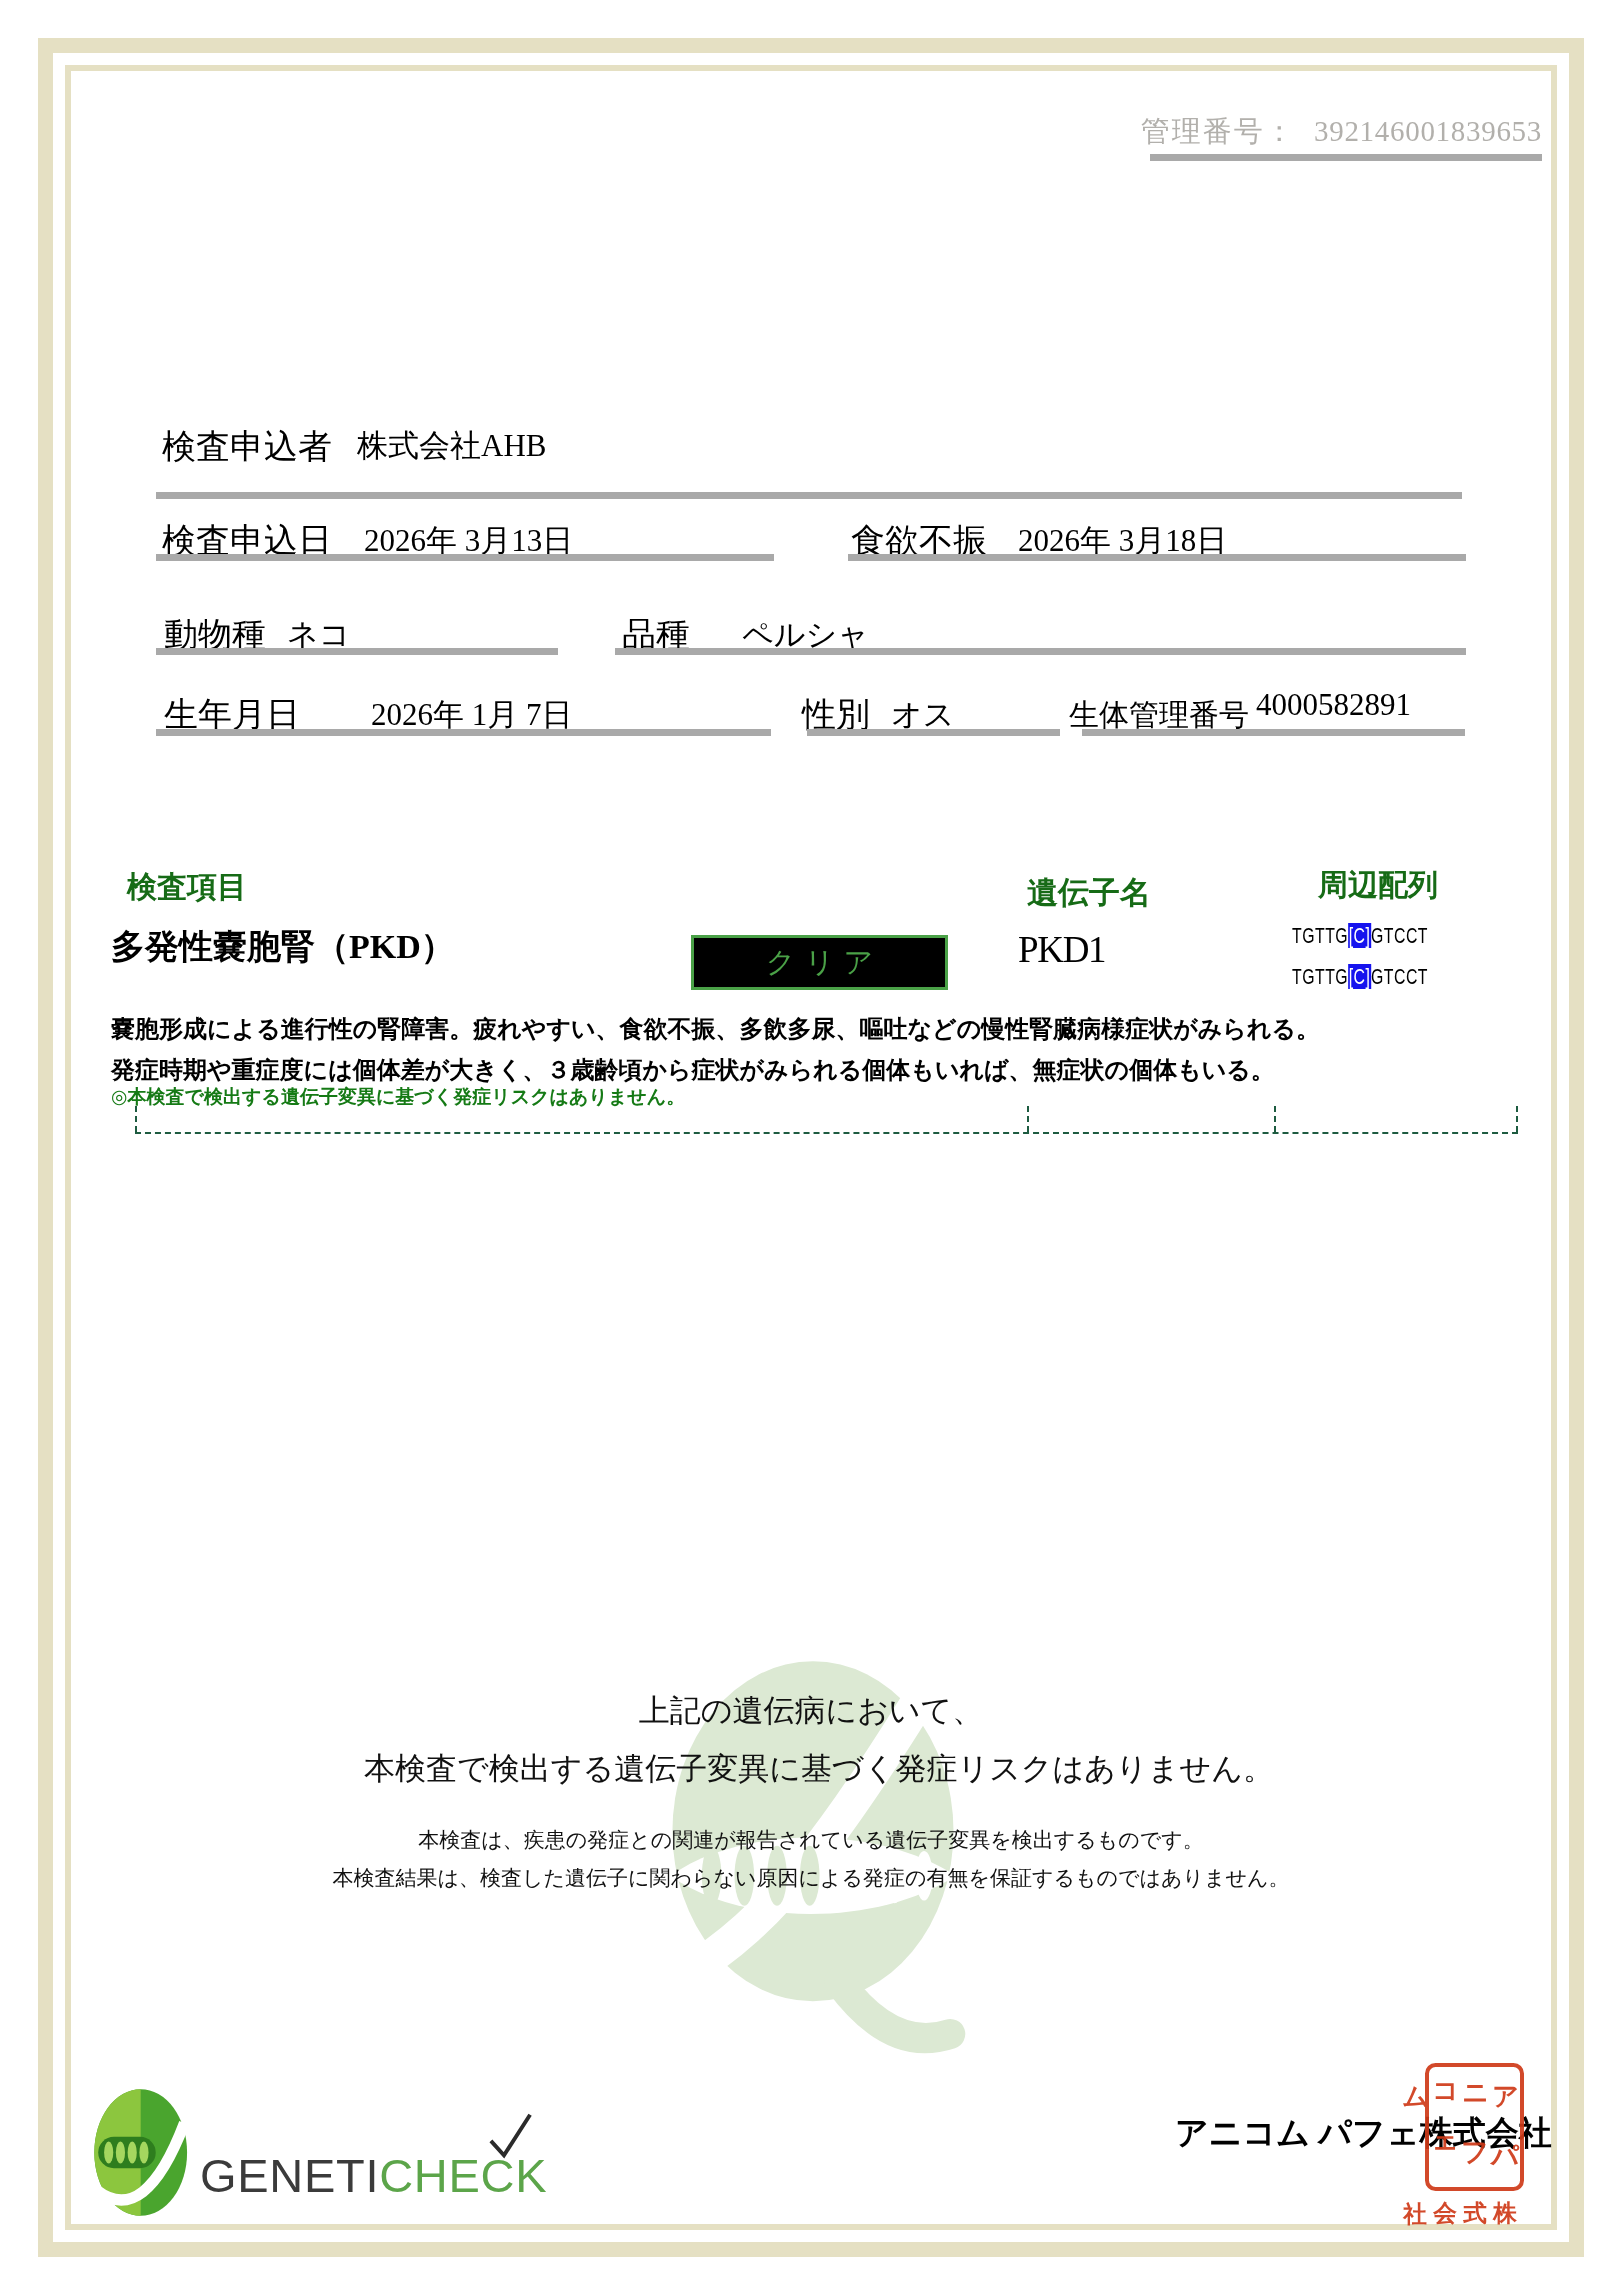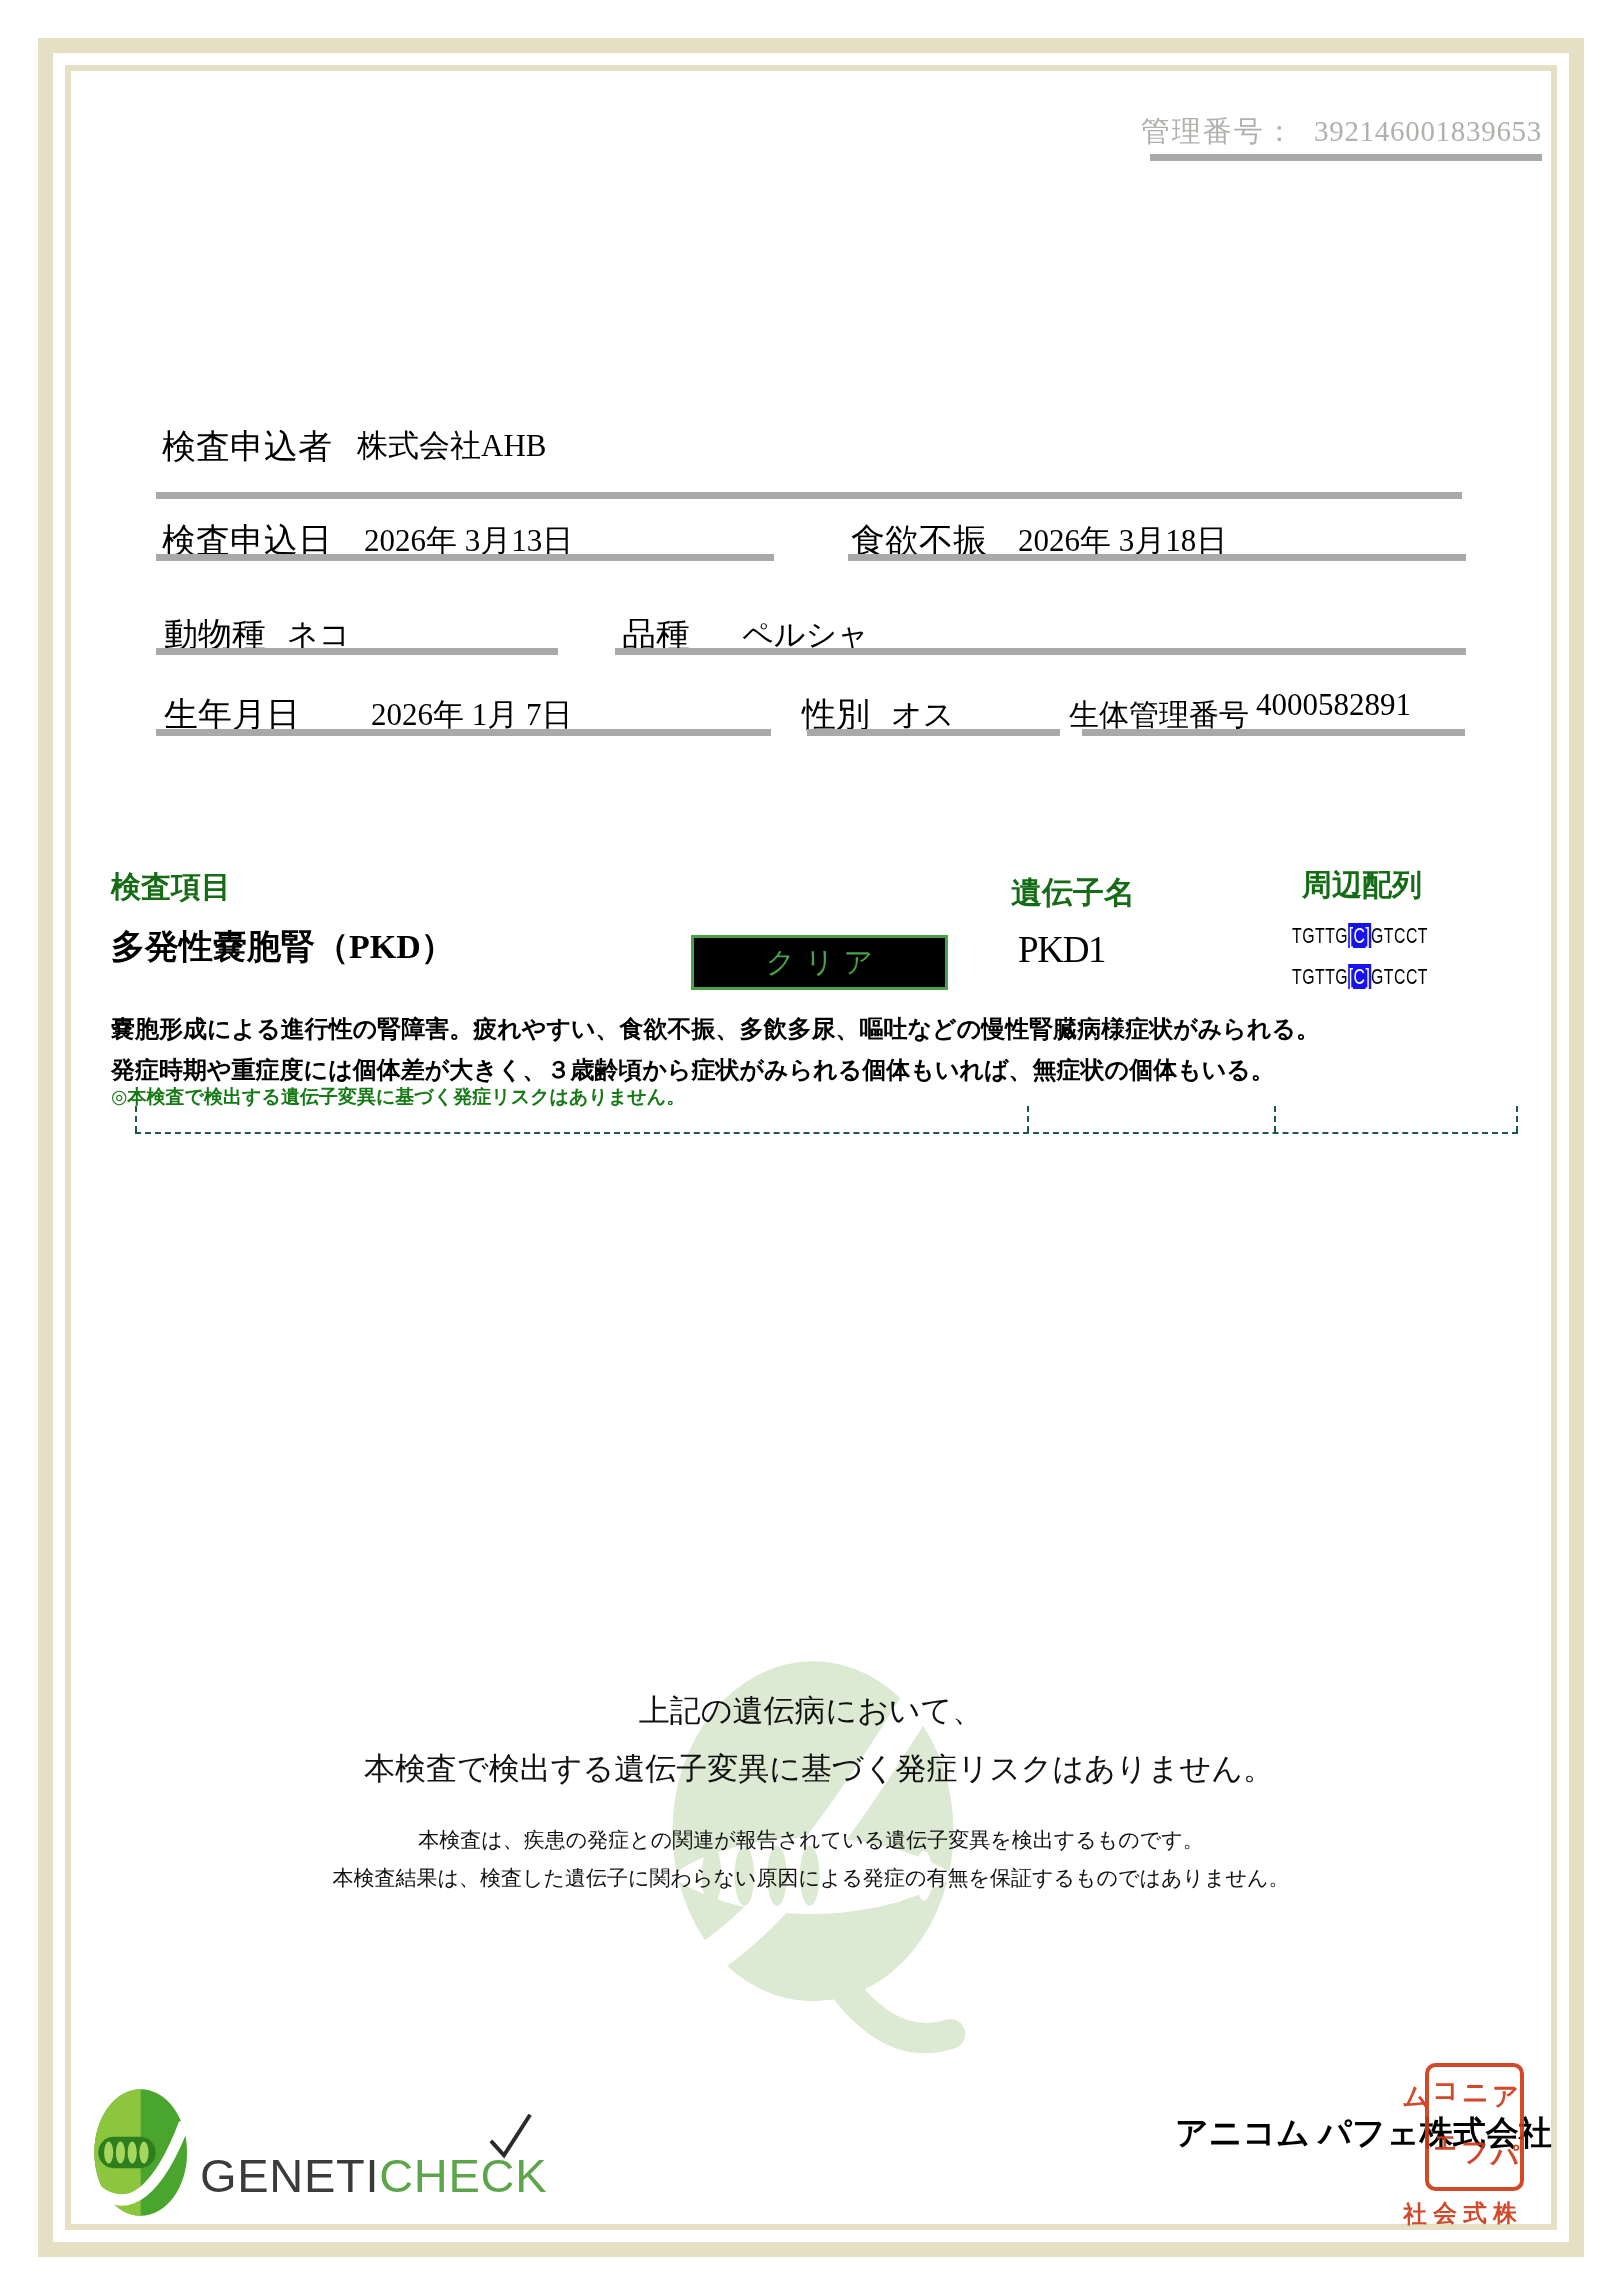--- a/index.html
+++ b/index.html
@@ -14,21 +14,21 @@
   .ctrl .num{margin-left:18.3px;letter-spacing:0.7px;}
   .ctrl-bar{position:absolute;left:1150px;top:154px;width:392px;height:6.5px;background:#a9a9a9;}
   
   .title{position:absolute;left:0;top:211px;width:100%;text-align:center;
          font-size:98px;font-weight:bold;letter-spacing:1.3px;color:#000;}
   
   .flabel{position:absolute;font-size:34px;font-weight:normal;color:#000;white-space:nowrap;}
   .fvalue{position:absolute;font-size:31px;font-weight:normal;color:#000;white-space:nowrap;}
   .uline{position:absolute;height:6.5px;background:#a9a9a9;}
   
-  .ghead{position:absolute;font-size:30px;font-weight:bold;color:#166b16;white-space:nowrap;}
+  .ghead{position:absolute;font-size:30px;font-weight:bold;color:#166b16;white-space:nowrap;margin-left:16px;}
   .item-name{position:absolute;left:111px;top:924px;font-size:34px;font-weight:bold;color:#000;white-space:nowrap;}
   .clear-box{position:absolute;left:691px;top:935px;width:251px;height:49px;
              border:3.3px solid #4aa147;background:#000000;display:flex;align-items:center;justify-content:center;}
   .clear-box span{font-size:29px;color:#4aa147;letter-spacing:9.2px;text-indent:9.2px;}
   .gene-name{position:absolute;left:1018px;top:928px;font-size:37px;color:#000;letter-spacing:-1.3px;}
   .seq{position:absolute;left:1292px;font-size:22px;font-family:"Liberation Sans","DejaVu Sans",sans-serif;
        color:#000;white-space:nowrap;transform:scaleX(0.72);transform-origin:left top;letter-spacing:0.7px;}
   .seq .hl{background:#1613ee;color:#fff;padding:0 0.7px;}
   .desc{position:absolute;left:111px;font-size:24px;font-weight:bold;color:#000;white-space:nowrap;}
   .risk{position:absolute;left:111px;top:1084px;font-size:19px;font-weight:bold;color:#157a15;white-space:nowrap;}

